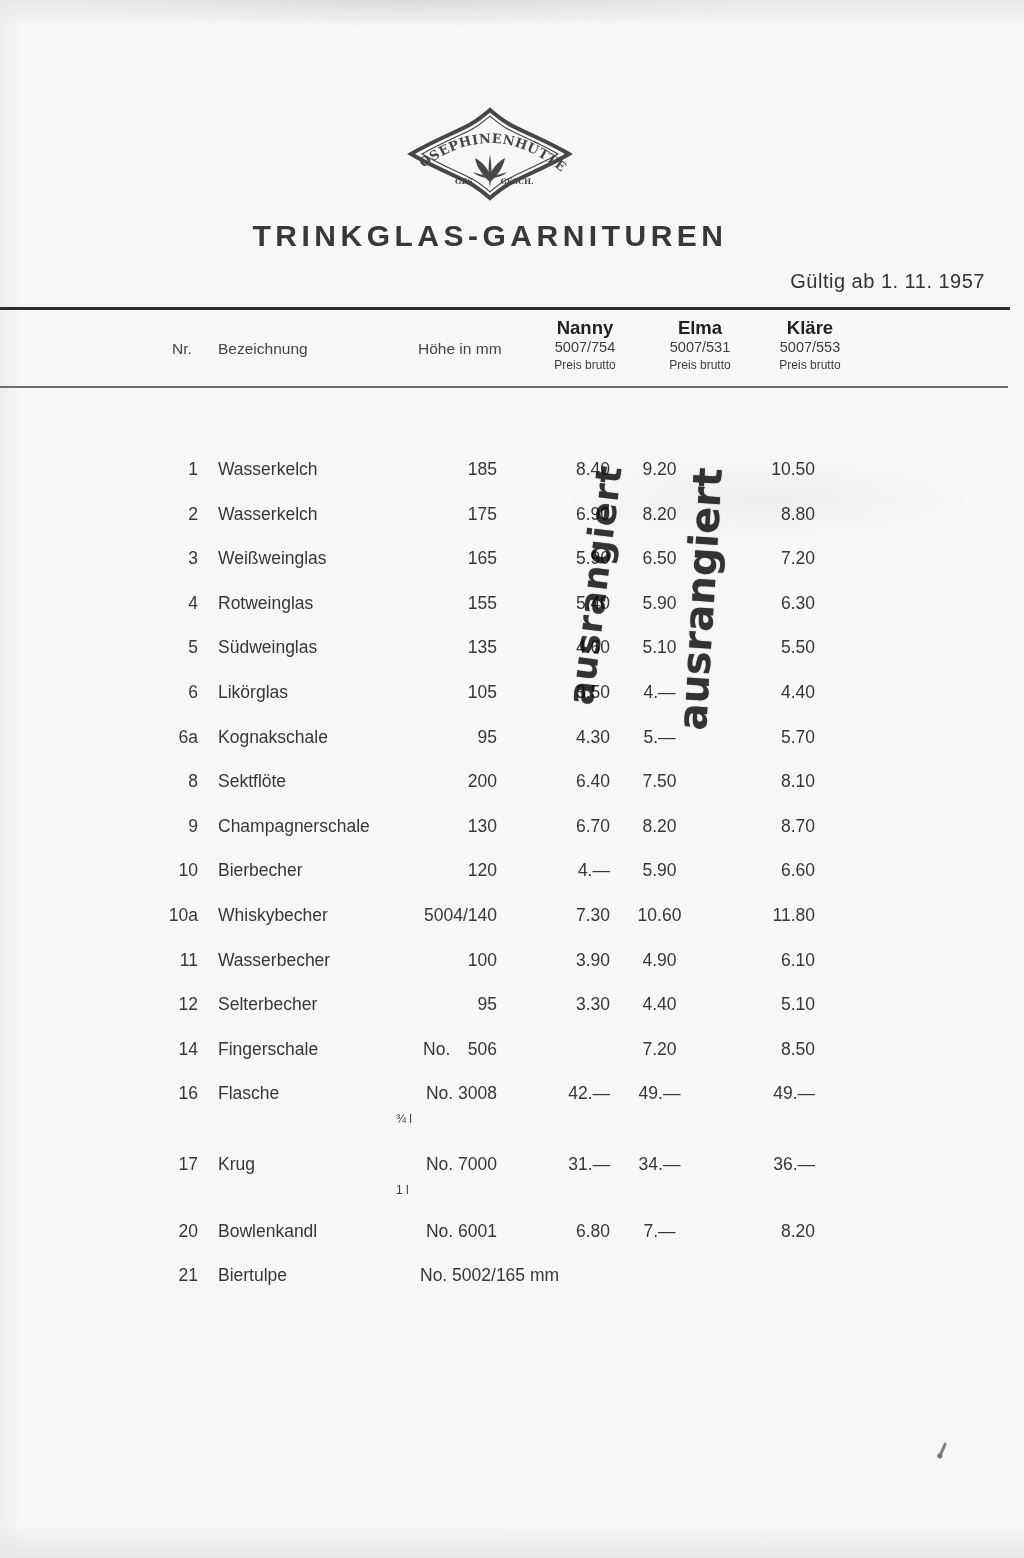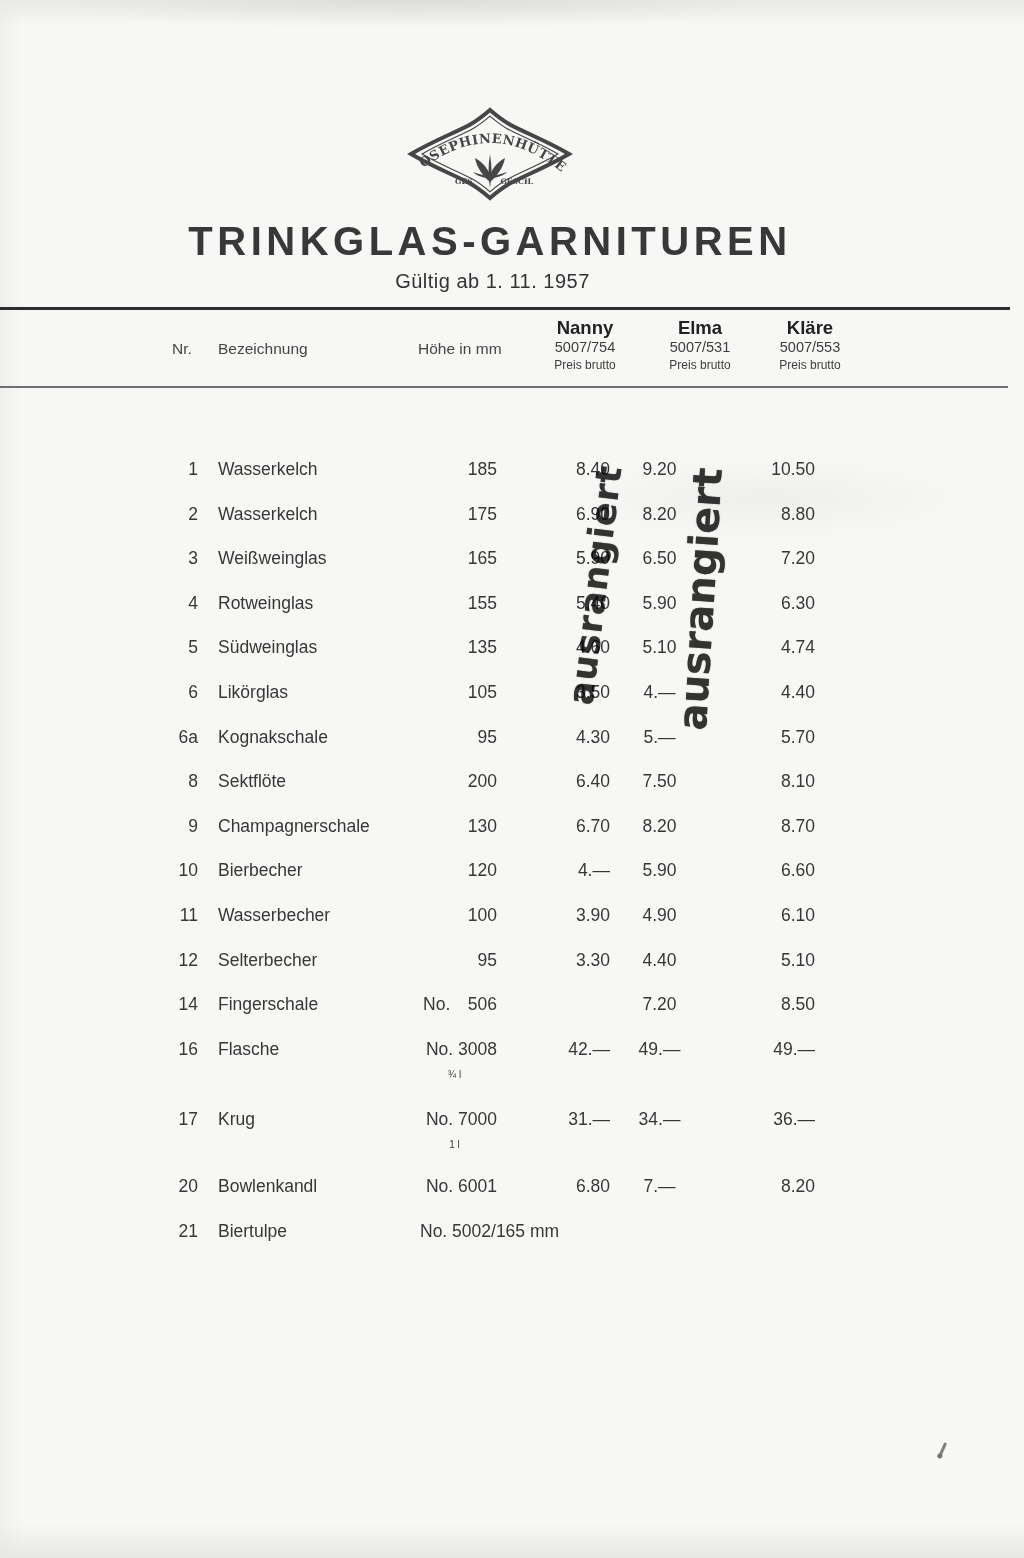--- a/index.html
+++ b/index.html
@@ -12,24 +12,24 @@
       linear-gradient(to bottom, #e9e9e7 0px, rgba(247,247,245,0) 26px),
       linear-gradient(to top, #e7e7e5 0px, rgba(247,247,245,0) 34px),
       linear-gradient(to right, #efefed 0px, rgba(247,247,245,0) 22px),
       #f7f7f5;
   }
   
   .logo{position:absolute;left:407px;top:103px;width:166px;height:102px;opacity:.88;}
   
   .title{
     position:absolute;top:219px;left:0;width:980px;text-align:center;
-    font-size:40px;font-weight:600;letter-spacing:4.5px;color:#383838;white-space:nowrap;
+    font-size:30px;font-weight:600;letter-spacing:4.5px;color:#383838;white-space:nowrap;
   }
   .valid{
-    position:absolute;top:270px;left:0;width:985px;text-align:center;
+    position:absolute;top:270px;left:0;width:985px;text-align:right;
     font-size:20px;color:#333;letter-spacing:.5px;
   }
   
   .rule-top{position:absolute;top:307px;left:0;width:1010px;height:3px;background:#2d2d2d;}
   .rule-mid{position:absolute;top:386px;left:0;width:1008px;height:2px;background:#6f6f6f;}
   
   .th{position:absolute;font-size:15.5px;color:#454545;white-space:nowrap;}
   .th-nr{left:172px;top:340px;}
   .th-bez{left:218px;top:340px;}
   .th-hoehe{left:418px;top:340px;}
@@ -41,21 +41,21 @@
   
   .rows{position:absolute;top:458px;left:0;width:1024px;}
   .row{position:relative;height:44.6px;font-size:17.5px;color:#373737;}
   .row.h70{height:70.4px;}
   .row.h67{height:67px;}
   .row > div{position:absolute;top:0;white-space:nowrap;line-height:22px;}
   .c-nr{left:146px;width:52px;text-align:right;}
   .c-name{left:218px;}
   .c-hoehe{left:360px;width:137px;text-align:right;}
   .c-hoehe.wide{left:420px;width:auto;text-align:left;}
-  .c-sub{left:412px;width:85px;text-align:center;top:26px !important;font-size:10px;color:#3d3d3d;}
+  .c-sub{left:396px;width:85px;top:26px !important;font-size:12px;color:#3d3d3d;}
   .c-p1{left:503px;width:107px;text-align:right;}
   .c-p2{left:606px;width:107px;text-align:center;}
   .c-p3{left:708px;width:107px;text-align:right;}
   
   .stamp{
     position:absolute;font-family:"DejaVu Sans",sans-serif;font-weight:700;color:#1e1e1e;
     white-space:nowrap;text-align:center;mix-blend-mode:multiply;opacity:.9;
     text-shadow:0 0 1px rgba(30,30,30,.65);
   }
   .stamp-1{left:455px;top:565px;width:280px;font-size:35px;letter-spacing:1px;transform:rotate(-83deg);}
@@ -151,21 +151,21 @@
       <div class="c-p1">5.40</div>
       <div class="c-p2">5.90</div>
       <div class="c-p3">6.30</div>
     </div>
     <div class="row">
       <div class="c-nr">5</div>
       <div class="c-name">Südweinglas</div>
       <div class="c-hoehe">135</div>
       <div class="c-p1">4.60</div>
       <div class="c-p2">5.10</div>
-      <div class="c-p3">4.74</div>
+      <div class="c-p3">5.50</div>
     </div>
     <div class="row">
       <div class="c-nr">6</div>
       <div class="c-name">Likörglas</div>
       <div class="c-hoehe">105</div>
       <div class="c-p1">3.50</div>
       <div class="c-p2">4.—</div>
       <div class="c-p3">4.40</div>
     </div>
     <div class="row">
@@ -192,20 +192,28 @@
       <div class="c-p2">8.20</div>
       <div class="c-p3">8.70</div>
     </div>
     <div class="row">
       <div class="c-nr">10</div>
       <div class="c-name">Bierbecher</div>
       <div class="c-hoehe">120</div>
       <div class="c-p1">4.—</div>
       <div class="c-p2">5.90</div>
       <div class="c-p3">6.60</div>
+    </div>
+    <div class="row">
+      <div class="c-nr">10a</div>
+      <div class="c-name">Whiskybecher</div>
+      <div class="c-hoehe">5004/140</div>
+      <div class="c-p1">7.30</div>
+      <div class="c-p2">10.60</div>
+      <div class="c-p3">11.80</div>
     </div>
     <div class="row">
       <div class="c-nr">11</div>
       <div class="c-name">Wasserbecher</div>
       <div class="c-hoehe">100</div>
       <div class="c-p1">3.90</div>
       <div class="c-p2">4.90</div>
       <div class="c-p3">6.10</div>
     </div>
     <div class="row">

